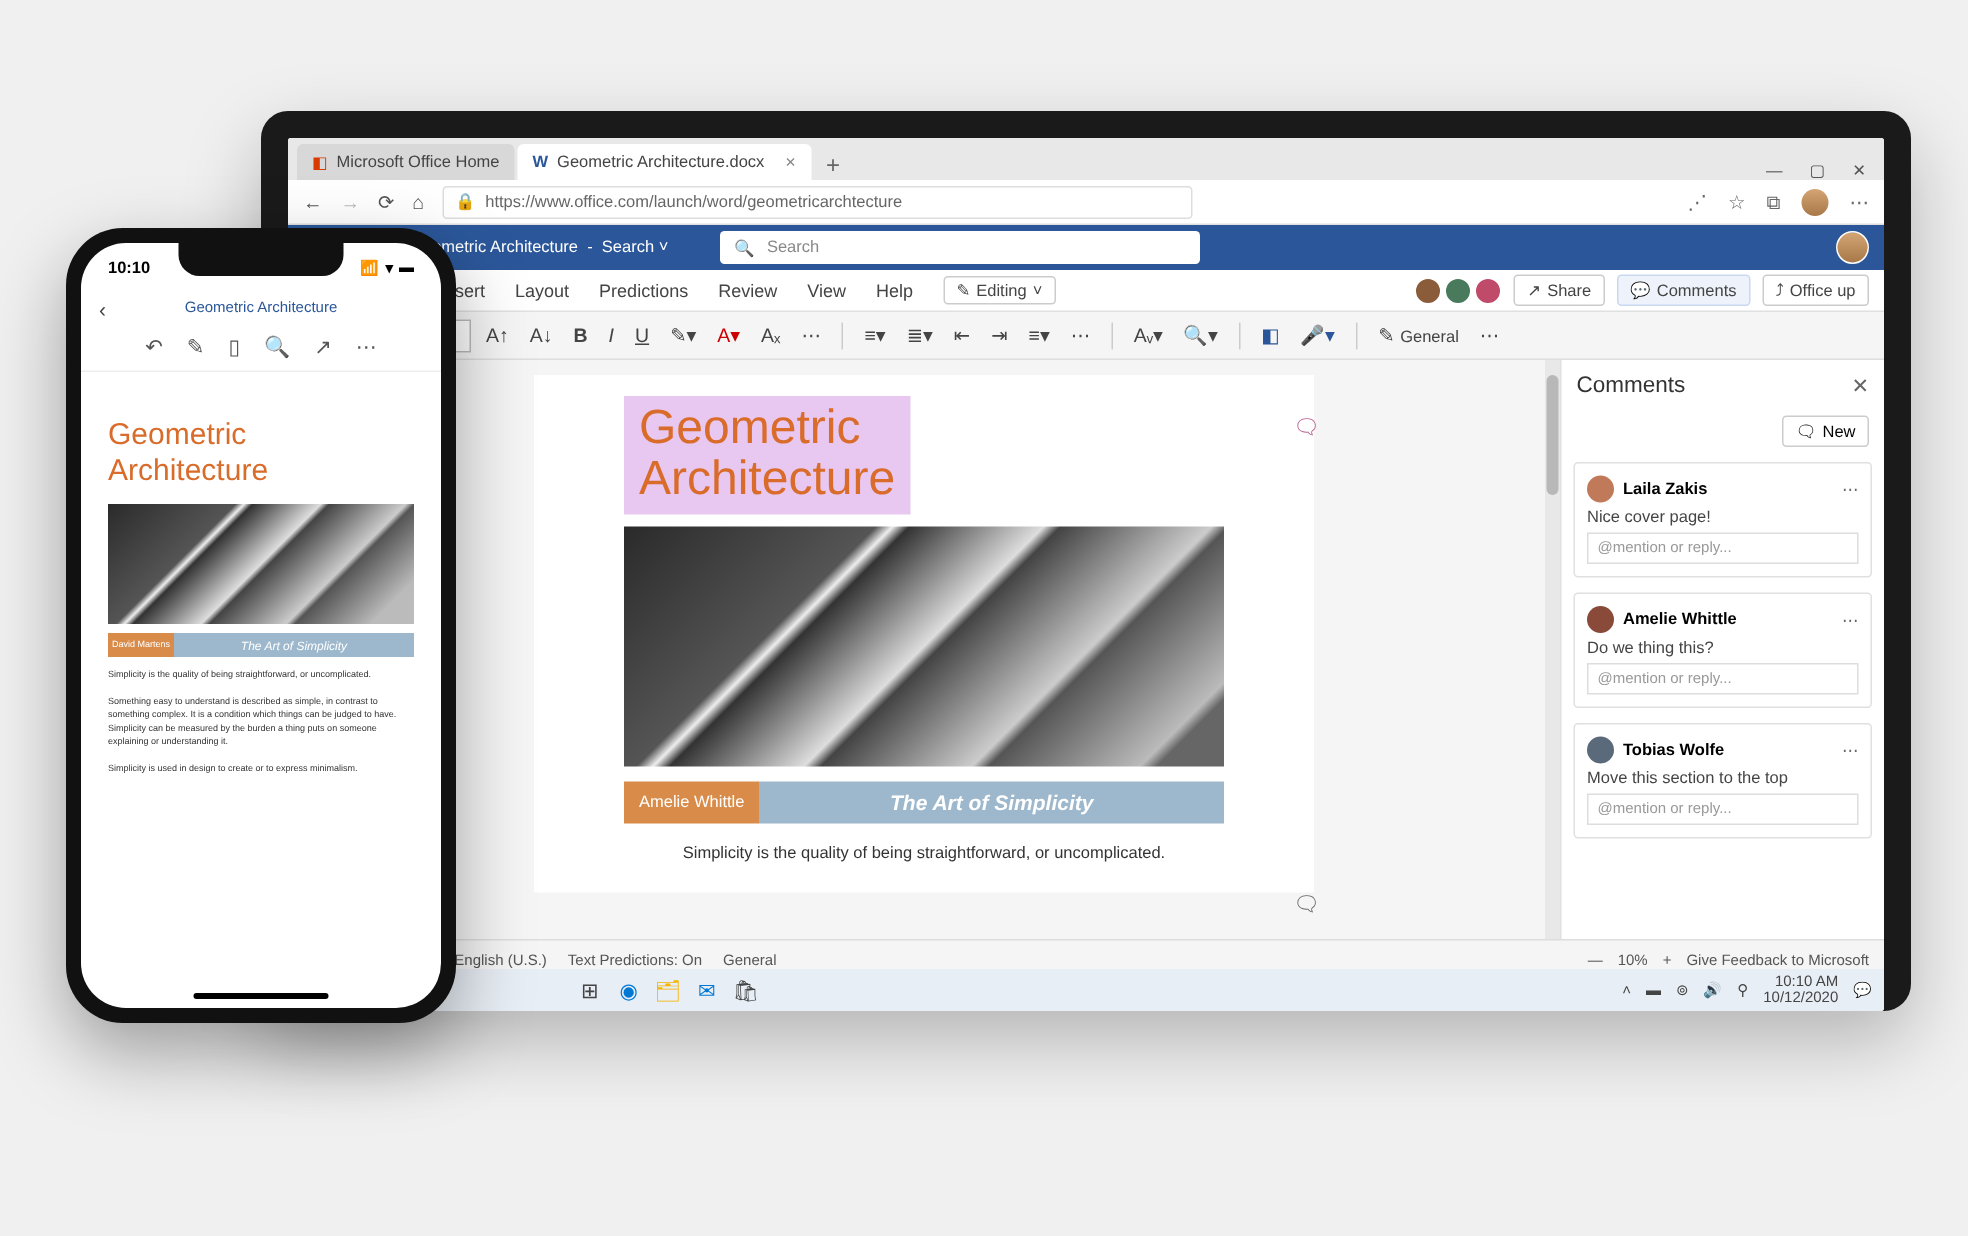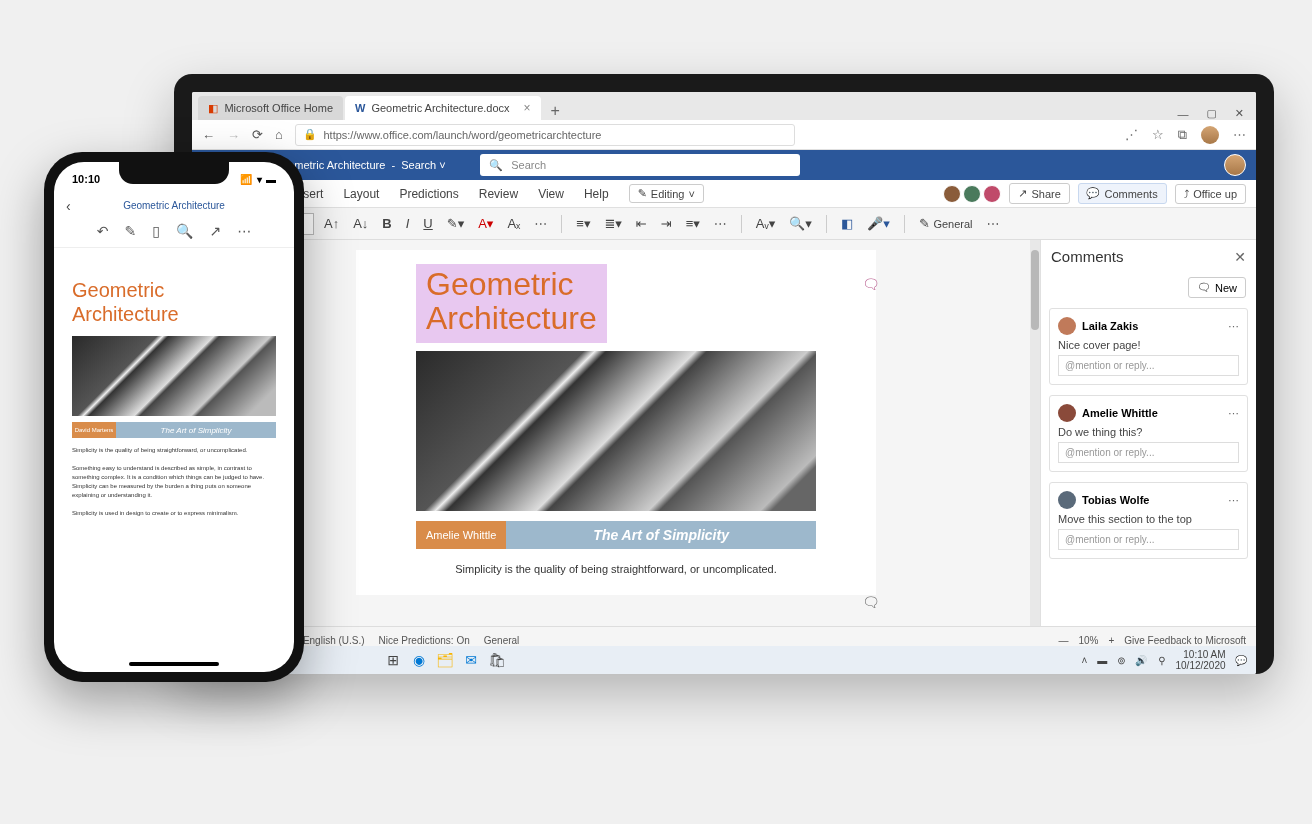--- a/index.html
+++ b/index.html
@@ -276,21 +276,21 @@
               </div>
             <div class="ctext">Move this section to the top</div>
             <div class="creply">@mention or reply...</div>
           </div>
         </div>
       </div>
 
       <div class="status-bar">
         <span>Time to Read: 2min</span>
         <span>English (U.S.)</span>
-        <span>Nice Predictions: On</span>
+        <span>Text Predictions: On</span>
         <span>General</span>
         <div class="status-right">
           <span>—</span>
           <span>10%</span>
           <span>+</span>
           <span>Give Feedback to Microsoft</span>
         </div>
       </div>
 
       <div class="taskbar">

